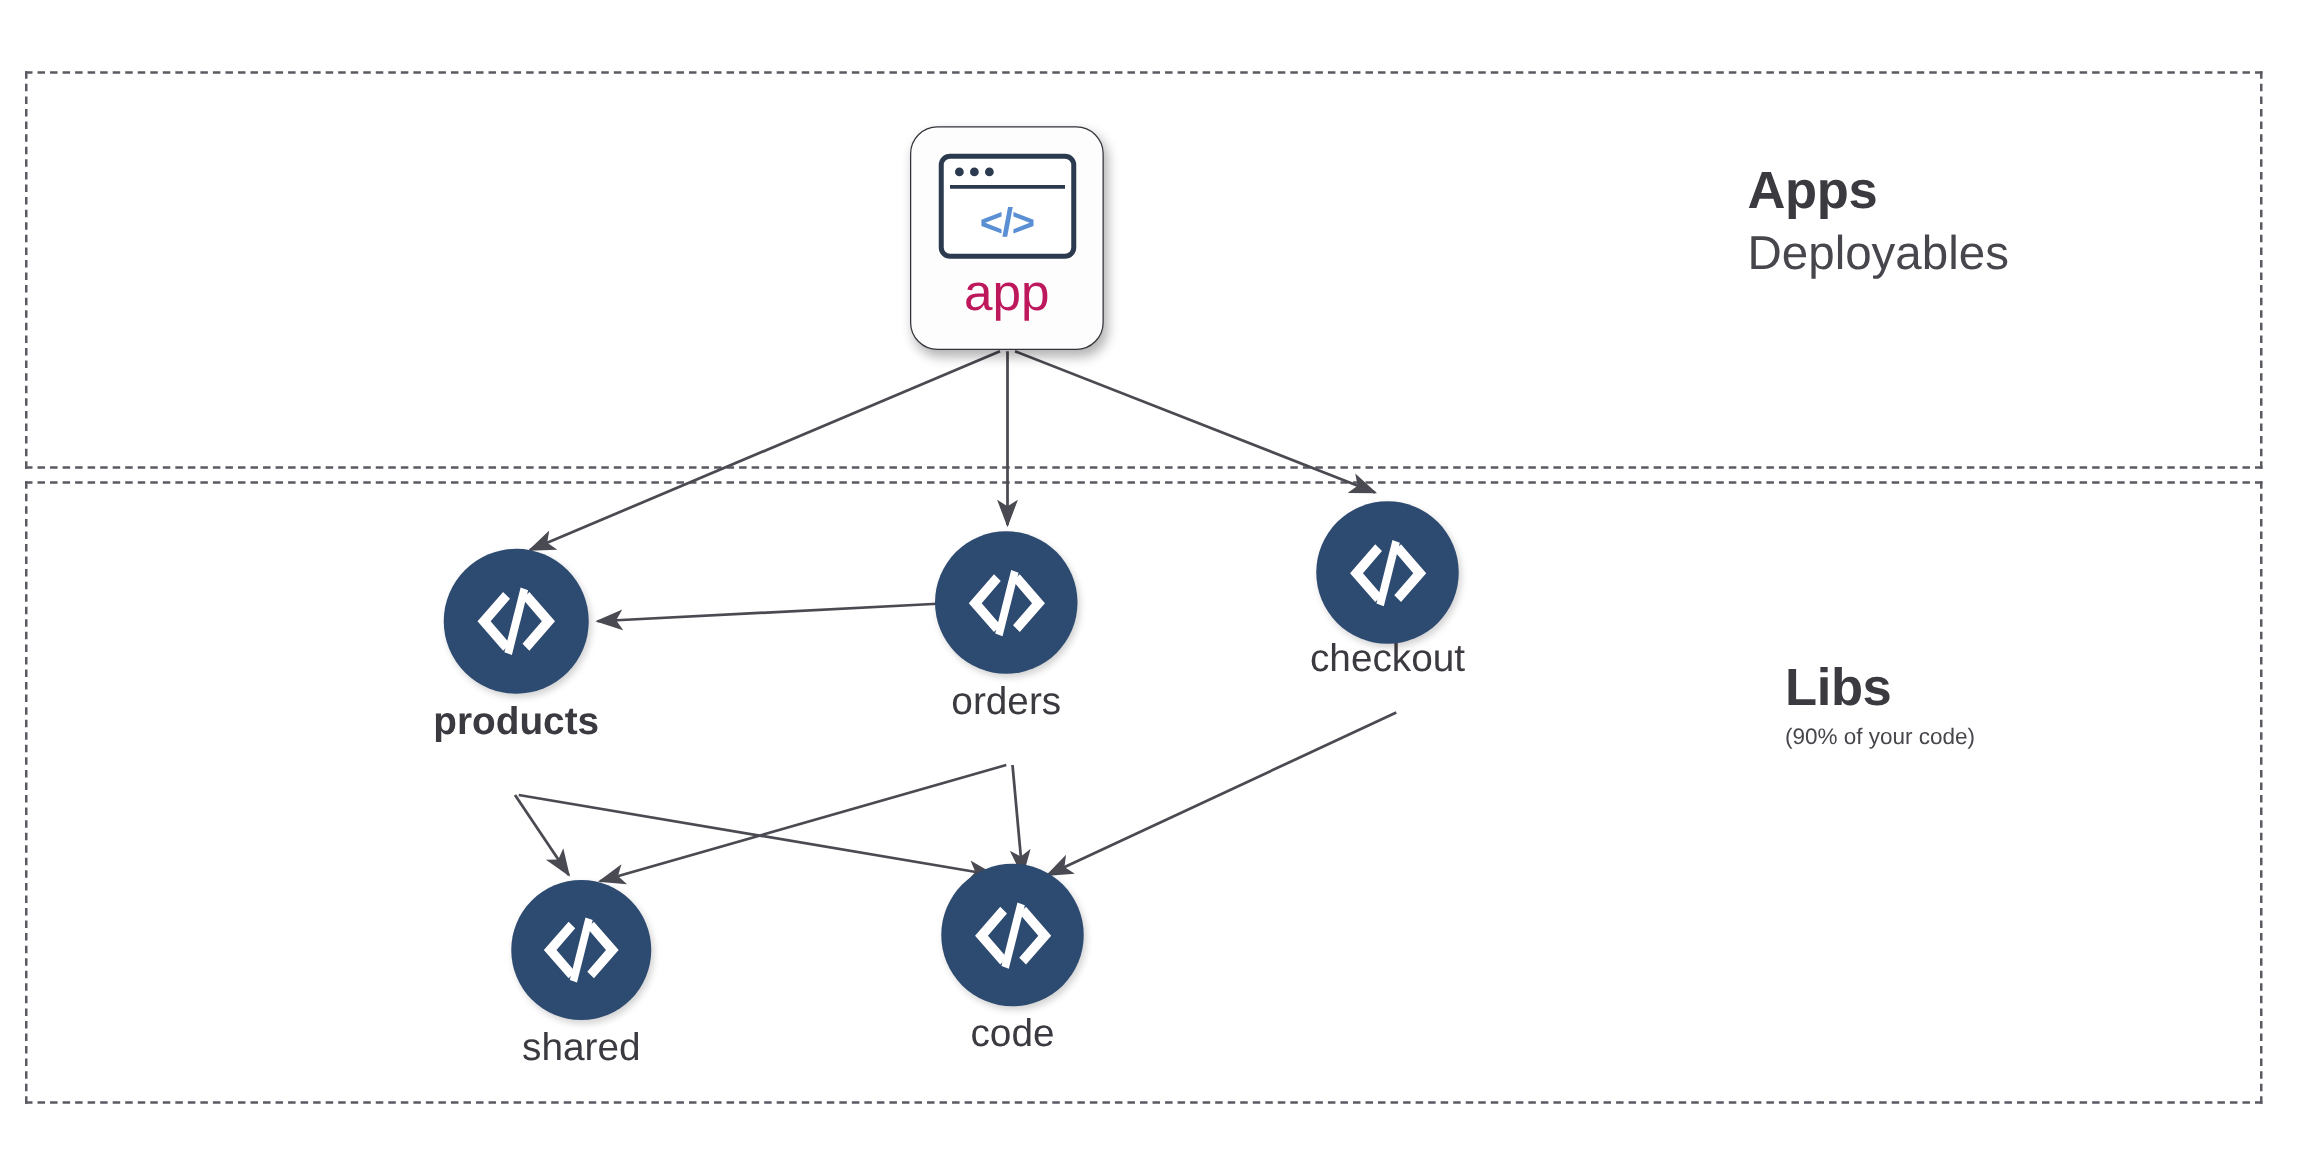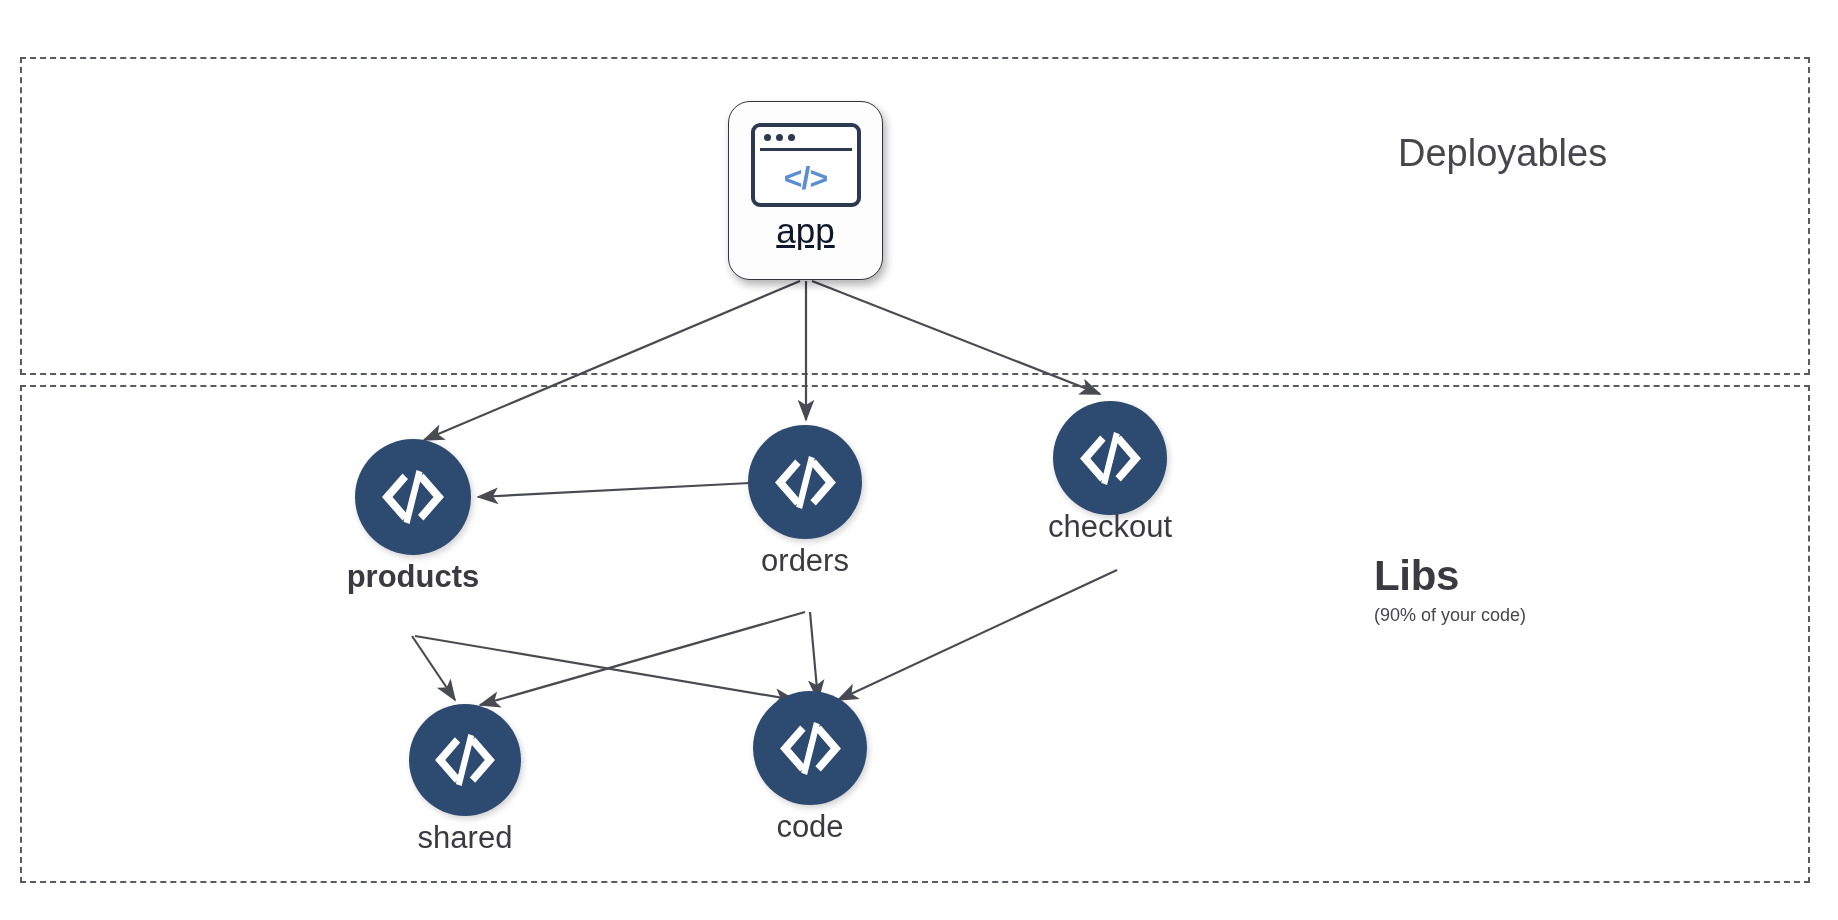--- a/index.html
+++ b/index.html
@@ -53,21 +53,21 @@
   }
   .zone-legend .zsub {
     font-size: 38px;
     font-weight: normal;
     display: block;
     color: #46464c;
     margin-top: 4px;
   }
   .zone-legend.small .zsub { font-size: 18px; }
   #legend-apps { left: 1398px; top: 127px; }
-  #legend-libs { left: 1374px; top: 525px; margin-top: 26px; }
+  #legend-libs { left: 1428px; top: 525px; }
 
   
   #node-app {
     position: absolute;
     left: 728px;
     top: 101px;
     width: 155px;
     height: 179px;
     border-radius: 22px;
     background: #fdfdfd;
@@ -121,24 +121,23 @@
     display: flex;
     align-items: center;
     justify-content: center;
     font-family: "Liberation Sans", sans-serif;
     font-size: 32px;
     font-weight: bold;
     color: #5b8fd4;
     letter-spacing: -1px;
   }
   .app-label {
-    font-size: 35px;
-    color: #0f172a;
+    font-size: 41px;
+    color: #be185d;
     margin-top: 4px;
-    text-decoration: underline;
   }
 
   
   .lib-node {
     position: absolute;
     width: 0;
     height: 0;
   }
   .lib-circle {
     position: absolute;
@@ -258,20 +257,21 @@
       <svg width="69" height="57" viewBox="0 0 70 58" aria-hidden="true">
         <path fill="#ffffff" d="M24.5 5.5 L30 11 L14.5 29 L30 47 L24.5 52.5 L4 29 Z"></path>
         <path fill="#ffffff" d="M45.5 5.5 L40 11 L55.5 29 L40 47 L45.5 52.5 L66 29 Z"></path>
         <path fill="#ffffff" d="M38.5 2 L44.5 4.2 L31.5 56 L25.5 53.8 Z"></path>
       </svg>
     </div>
     <div class="lib-label" style="left:0px; top:61px;">code</div>
   </div>
 
   <div class="zone-legend" id="legend-apps">
+    <span class="ztitle">Apps</span>
     <span class="zsub">Deployables</span>
   </div>
 
   <div class="zone-legend small" id="legend-libs">
     <span class="ztitle">Libs</span>
     <span class="zsub">(90% of your code)</span>
   </div>
 
 </div>
 

